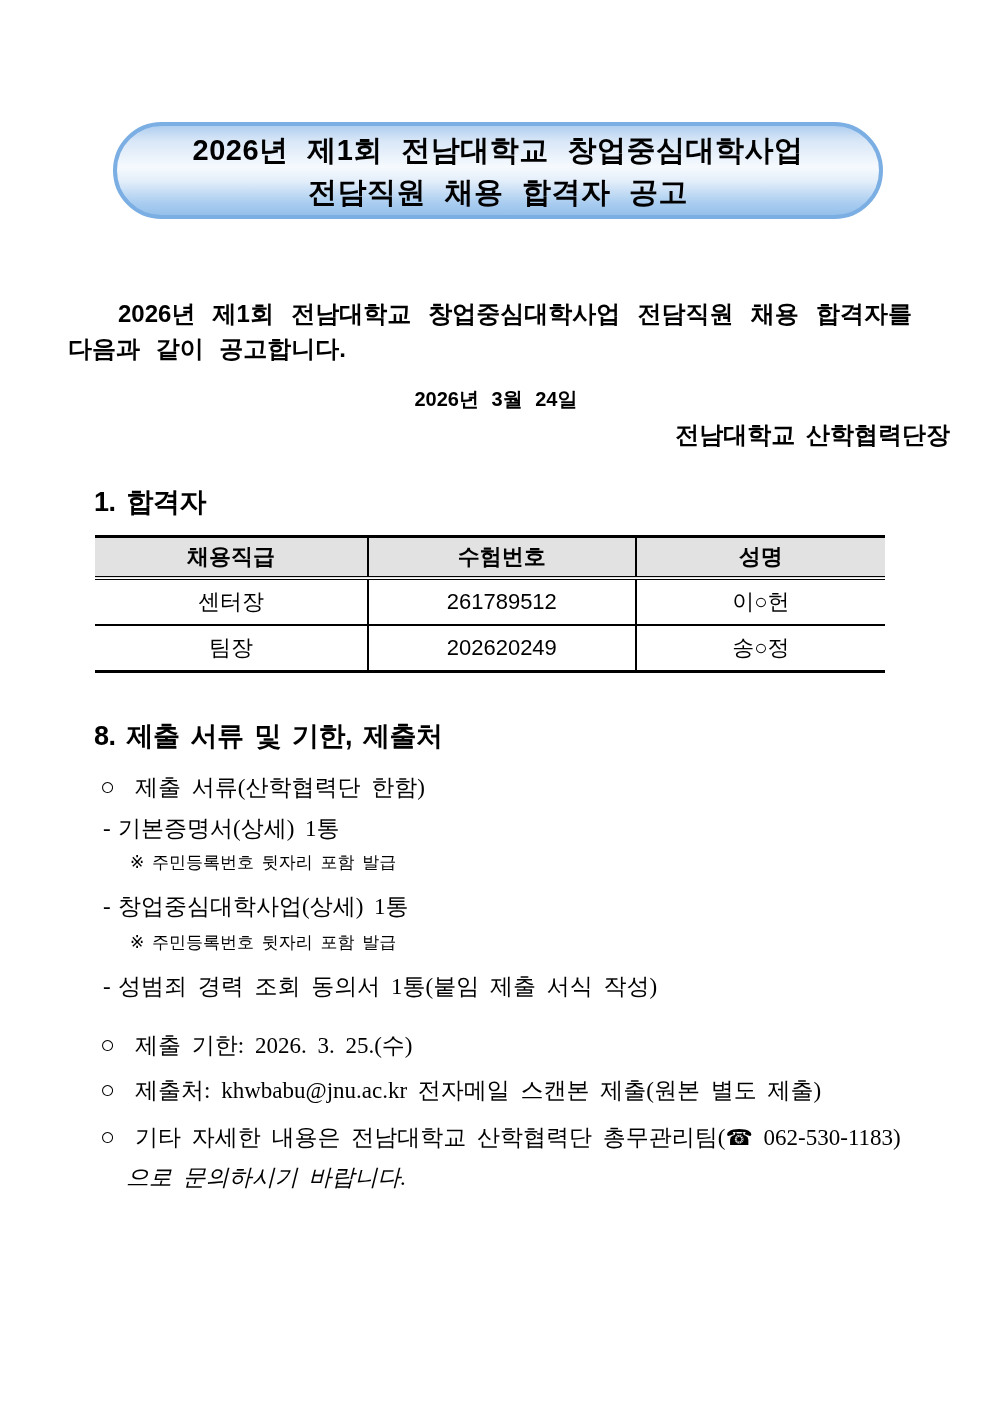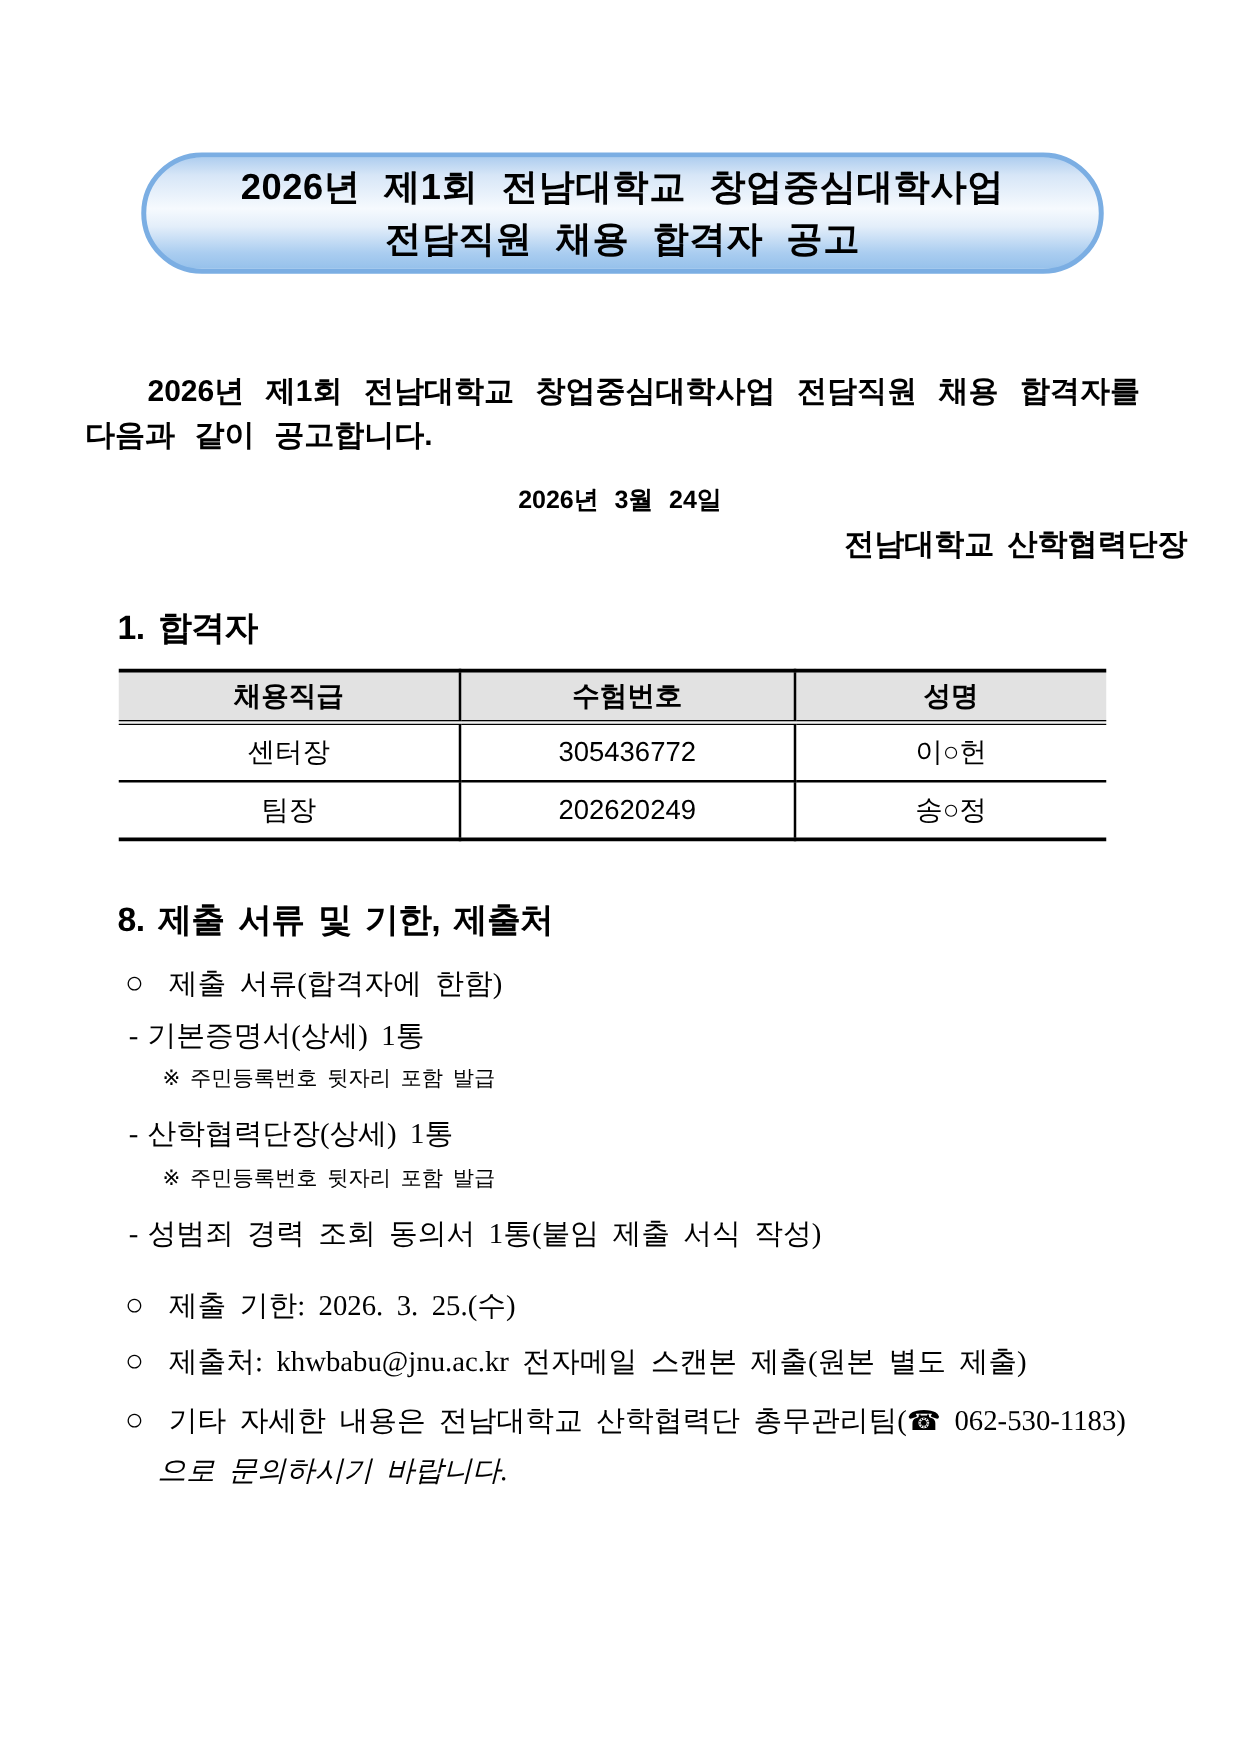--- a/index.html
+++ b/index.html
@@ -114,47 +114,47 @@
     <thead>
       <tr>
         <th>채용직급</th>
         <th>수험번호</th>
         <th>성명</th>
       </tr>
     </thead>
     <tbody>
       <tr>
         <td>센터장</td>
-        <td>305436772</td>
+        <td>261789512</td>
         <td>이○헌</td>
       </tr>
       <tr>
         <td>팀장</td>
         <td>202620249</td>
         <td>송○정</td>
       </tr>
     </tbody>
   </table>
 
   <div class="sec-heading sec2">8. 제출 서류 및 기한, 제출처</div>
 
   <div class="li li-circle" style="top:772px">
-    <span class="mk">○</span><span>제출 서류(합격자에 한함)</span>
+    <span class="mk">○</span><span>제출 서류(산학협력단 한함)</span>
   </div>
 
   <div class="li li-dash" style="top:814px">
     <span class="mk">-</span><span>기본증명서(상세) 1통</span>
   </div>
 
   <div class="li li-note" style="top:852px">
     <span class="mk">※</span><span>주민등록번호 뒷자리 포함 발급</span>
   </div>
 
   <div class="li li-dash" style="top:892px">
-    <span class="mk">-</span><span>산학협력단장(상세) 1통</span>
+    <span class="mk">-</span><span>창업중심대학사업(상세) 1통</span>
   </div>
 
   <div class="li li-note" style="top:932px">
     <span class="mk">※</span><span>주민등록번호 뒷자리 포함 발급</span>
   </div>
 
   <div class="li li-dash" style="top:972px">
     <span class="mk">-</span><span>성범죄 경력 조회 동의서 1통(붙임 제출 서식 작성)</span>
   </div>
 

